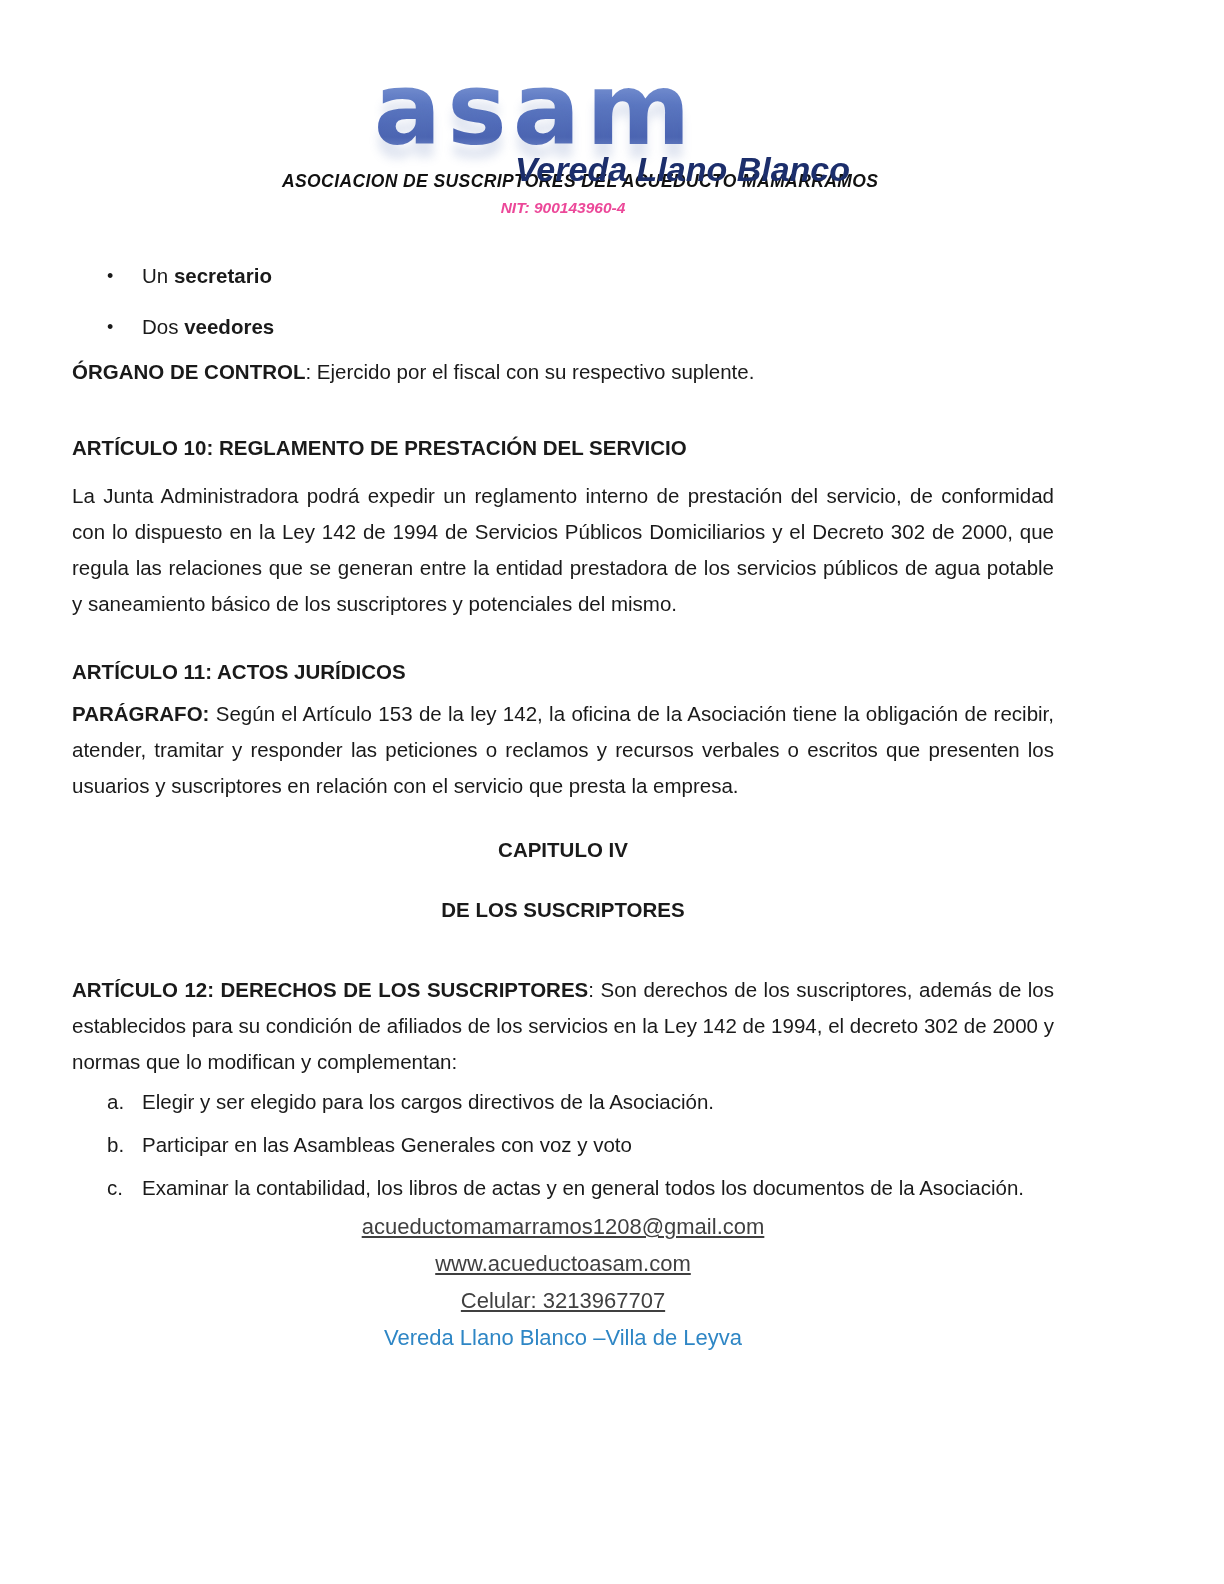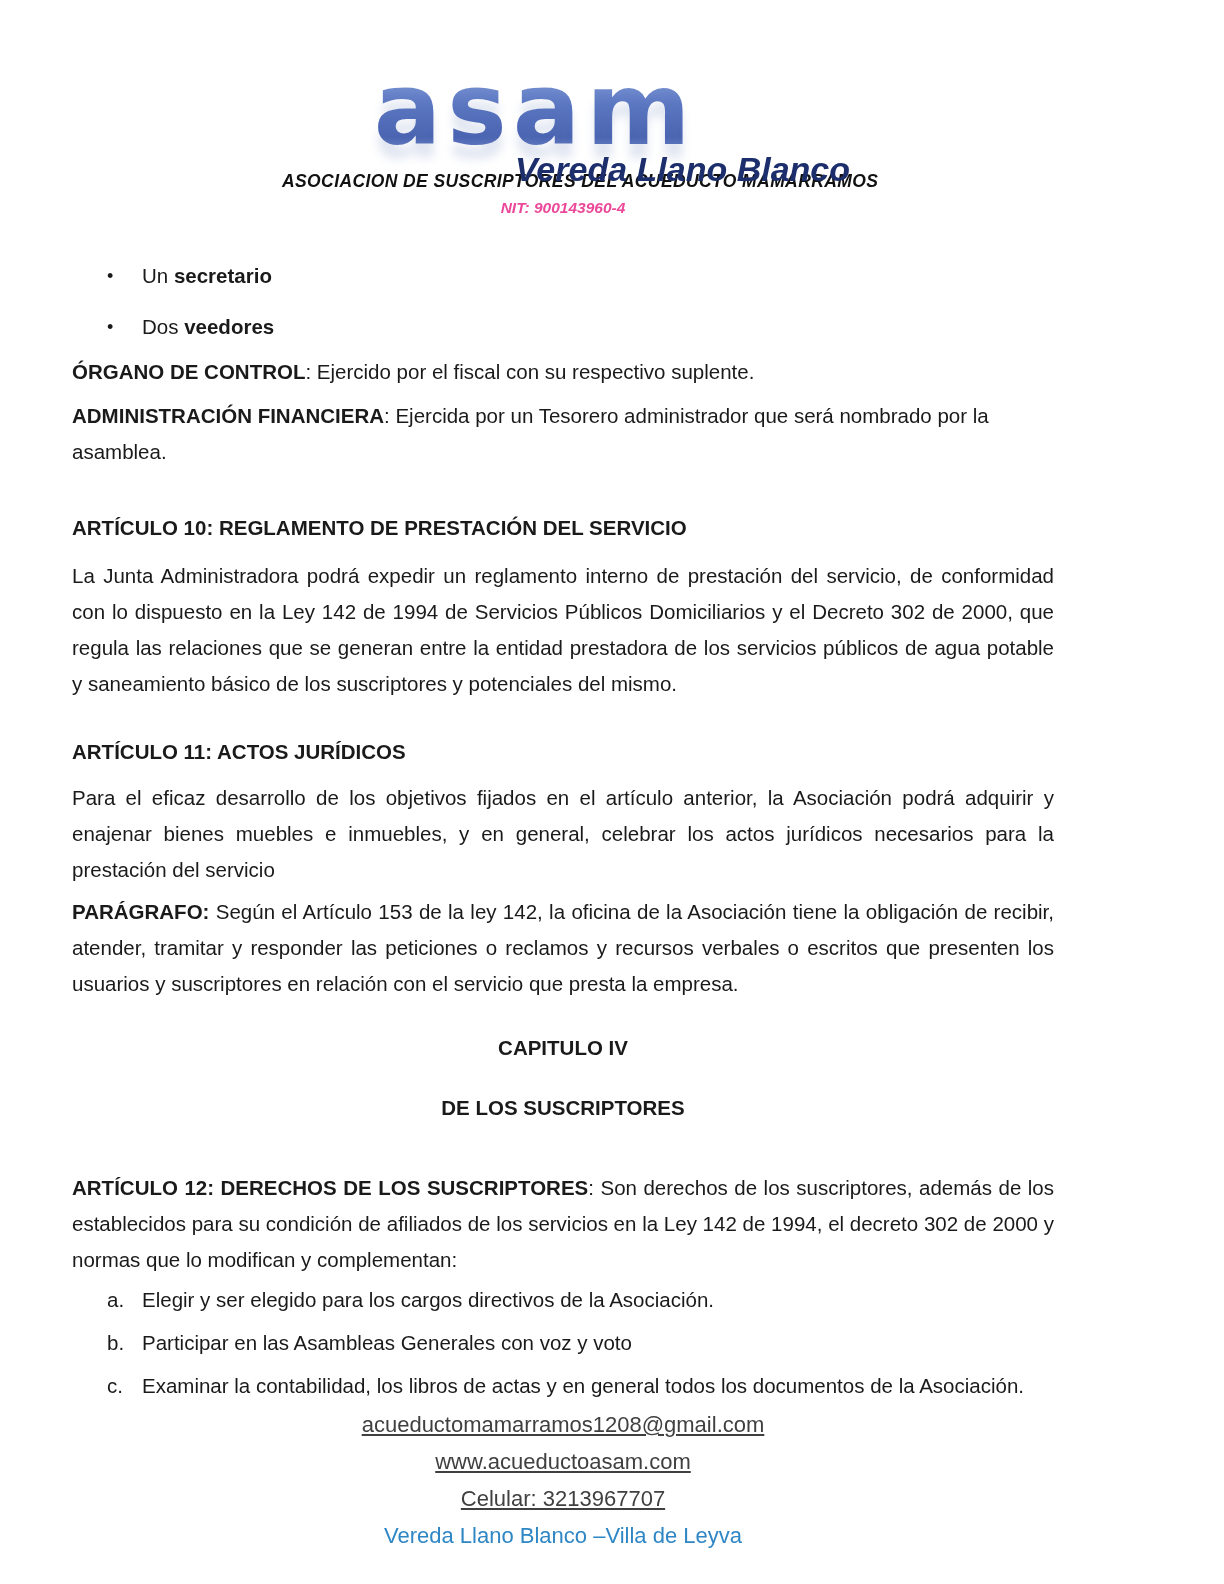--- a/index.html
+++ b/index.html
@@ -118,27 +118,25 @@
       <span><span>Un </span><span class="bold">secretario</span></span>
     </div>
     <div class="officer-item">
       <span class="bullet-marker">•</span>
       <span><span>Dos </span><span class="bold">veedores</span></span>
     </div>
   </div>
 
   <p class="body-text p-organo"><span class="bold">ÓRGANO DE CONTROL</span><span>: Ejercido por el fiscal con su respectivo suplente.</span></p>
 
-  <p class="body-text p-admin"><span class="bold">ADMINISTRACIÓN FINANCIERA</span><span>: Ejercida por un Tesorero administrador que será nombrado por la asamblea.</span></p>
 
   <h2 class="body-text h-art10">ARTÍCULO 10: REGLAMENTO DE PRESTACIÓN DEL SERVICIO</h2>
   <p class="body-text p-art10 justify">La Junta Administradora podrá expedir un reglamento interno de prestación del servicio, de conformidad con lo dispuesto en la Ley 142 de 1994 de Servicios Públicos Domiciliarios y el Decreto 302 de 2000, que regula las relaciones que se generan entre la entidad prestadora de los servicios públicos de agua potable y saneamiento básico de los suscriptores y potenciales del mismo.</p>
 
   <h2 class="body-text h-art11">ARTÍCULO 11: ACTOS JURÍDICOS</h2>
-  <p class="body-text p-art11 justify">Para el eficaz desarrollo de los objetivos fijados en el artículo anterior, la Asociación podrá adquirir y enajenar bienes muebles e inmuebles, y en general, celebrar los actos jurídicos necesarios para la prestación del servicio</p>
   <p class="body-text p-paragrafo justify"><span class="bold">PARÁGRAFO:</span><span> Según el Artículo 153 de la ley 142, la oficina de la Asociación tiene la obligación de recibir, atender, tramitar y responder las peticiones o reclamos y recursos verbales o escritos que presenten los usuarios y suscriptores en relación con el servicio que presta la empresa.</span></p>
 
   <h2 class="body-text h-cap">CAPITULO IV</h2>
   <h2 class="body-text h-cap-sub">DE LOS SUSCRIPTORES</h2>
 
   <p class="body-text p-art12 justify"><span class="bold">ARTÍCULO 12: DERECHOS DE LOS SUSCRIPTORES</span><span>: Son derechos de los suscriptores, además de los establecidos para su condición de afiliados de los servicios en la Ley 142 de 1994, el decreto 302 de 2000 y normas que lo modifican y complementan:</span></p>
 
   <div class="rights-list">
     <div class="rights-item">
       <span class="rights-marker">a.</span>

